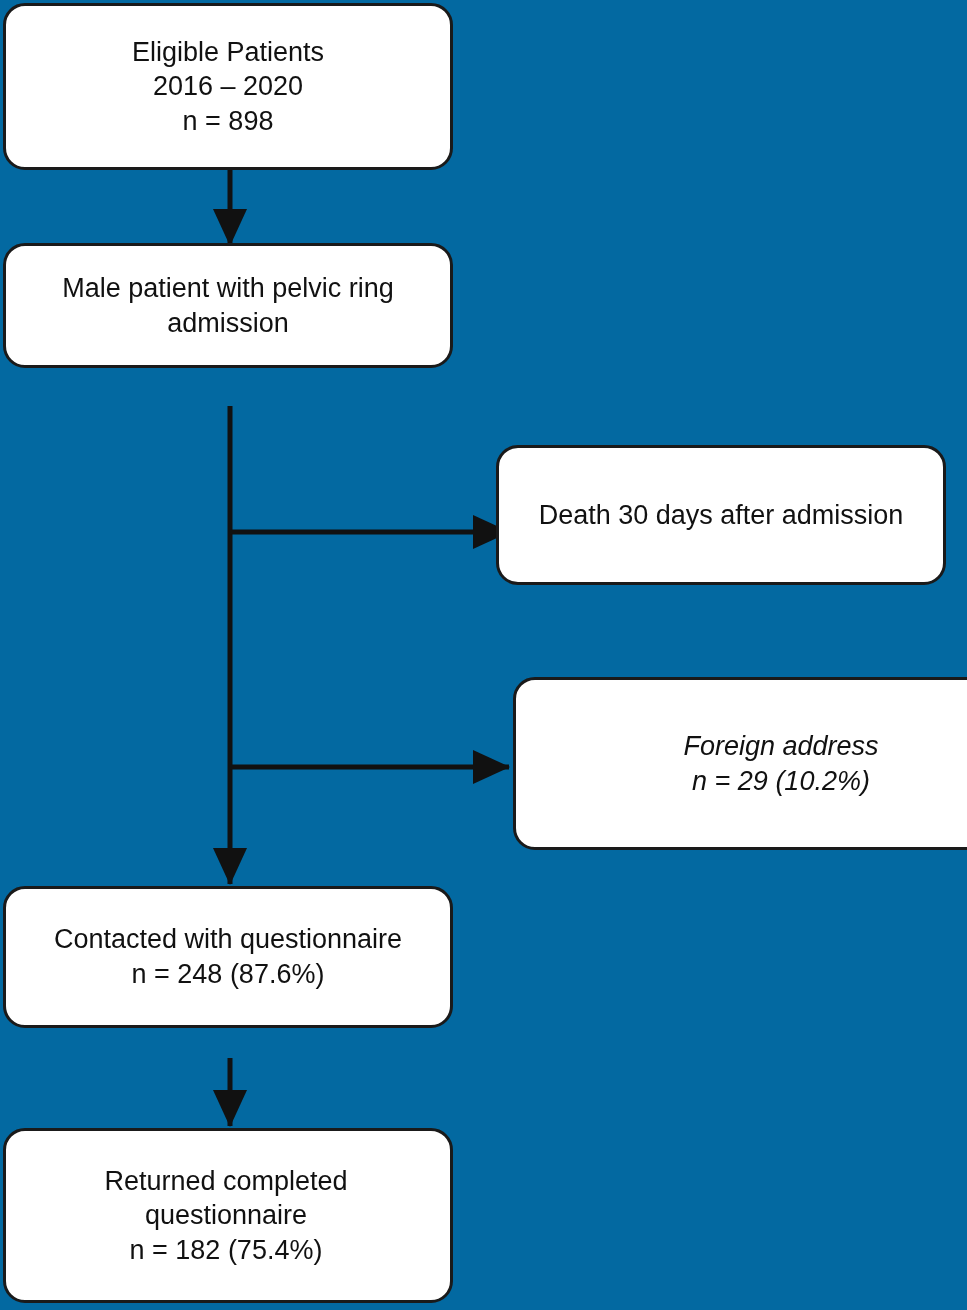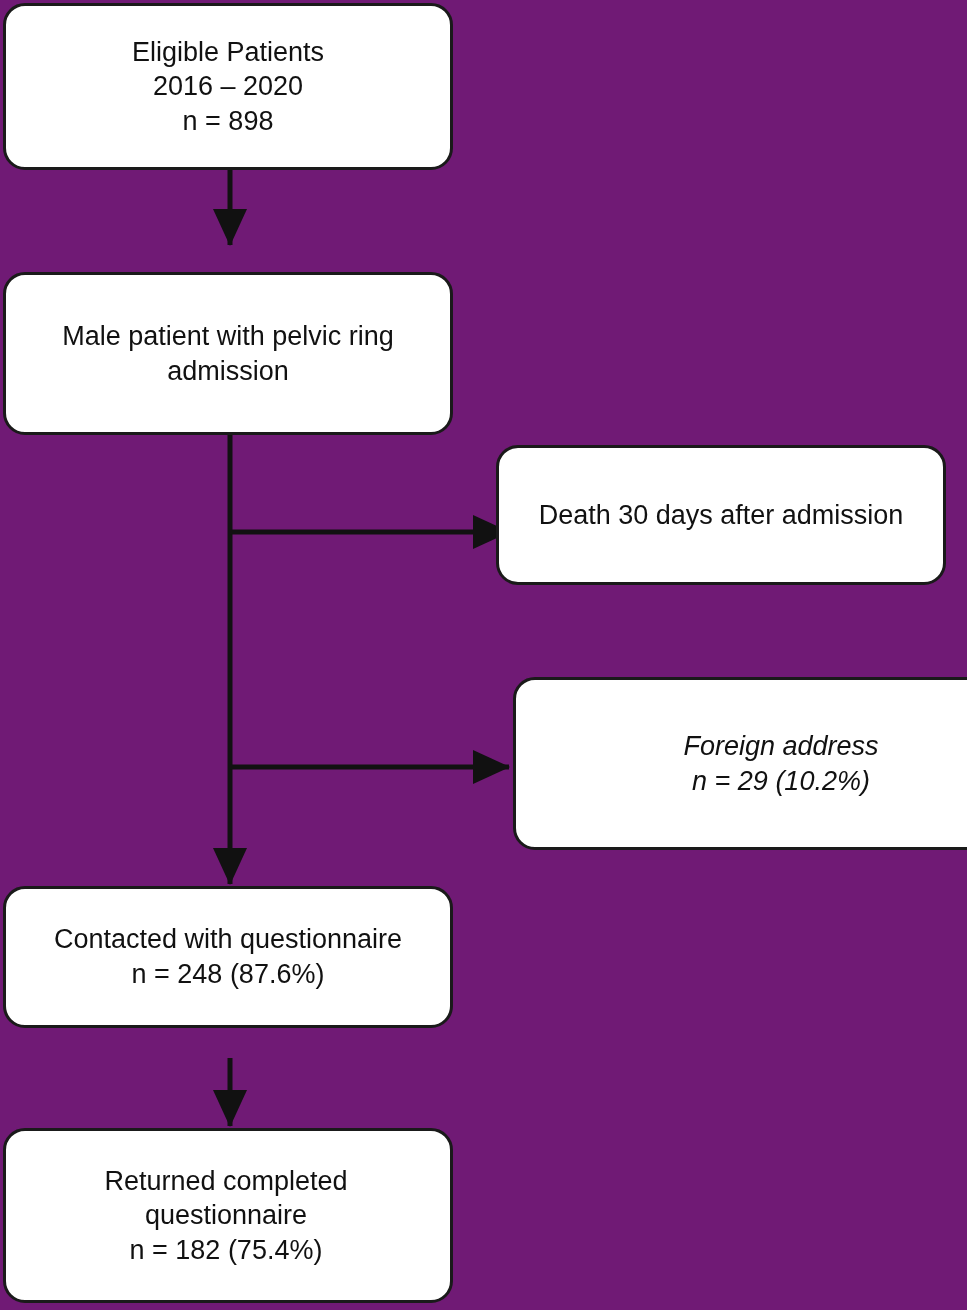--- a/index.html
+++ b/index.html
@@ -7,21 +7,21 @@
     padding: 0;
     background: #ffffff;
   }
   body {
     font-family: "Liberation Sans", sans-serif;
   }
   #flowchart-canvas {
     position: relative;
     width: 967px;
     height: 1310px;
-    background: #701a75;
+    background: #0369a1;
     overflow: hidden;
   }
   .flow-box {
     position: absolute;
     box-sizing: border-box;
     border: 3px solid #1a1a1a;
     border-radius: 22px;
     background: #ffffff;
     display: flex;
     flex-direction: column;
@@ -32,21 +32,21 @@
     font-size: 27px;
     line-height: 1.28;
     padding: 4px 10px;
   }
   .flow-box .line {
     display: block;
     white-space: nowrap;
   }
   
   #box-eligible-patients   { left: 3px;   top: 3px;    width: 450px; height: 167px; }
-  #box-male-pelvic-ring    { left: 3px;   top: 243px;  width: 450px; height: 163px; margin-top: 29px; }
+  #box-male-pelvic-ring    { left: 3px;   top: 243px;  width: 450px; height: 125px; }
   #box-death-30-days       { left: 496px; top: 445px;  width: 450px; height: 140px; }
   #box-foreign-address     { left: 513px; top: 677px;  width: 536px; height: 173px; font-style: italic; }
   #box-contacted           { left: 3px;   top: 886px;  width: 450px; height: 142px; }
   #box-returned-completed  { left: 3px;   top: 1128px; width: 450px; height: 175px; padding-left: 6px; }
 
   #connectors-layer {
     position: absolute;
     left: 0;
     top: 0;
     width: 967px;

